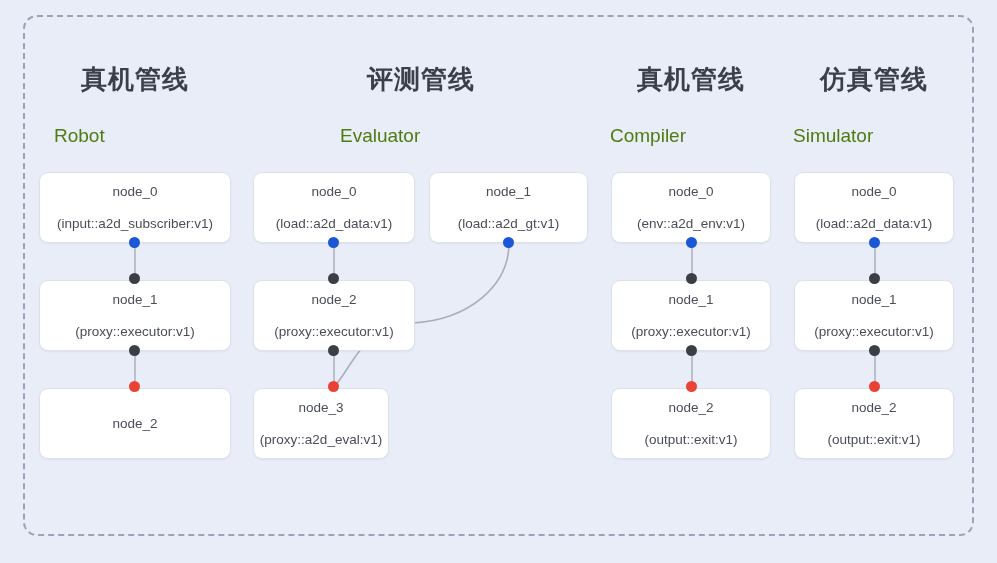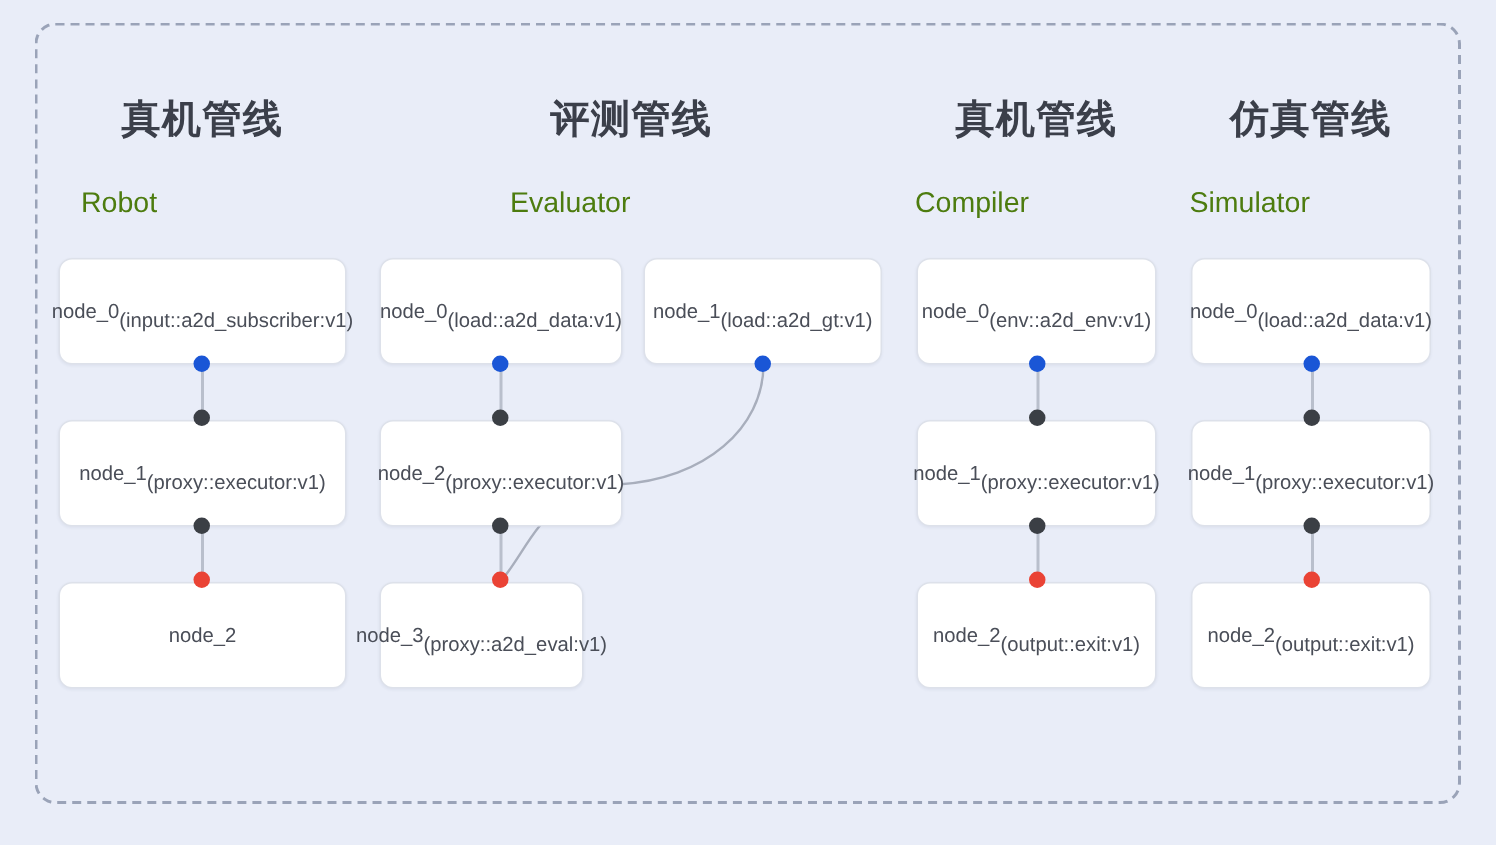--- a/index.html
+++ b/index.html
@@ -63,21 +63,21 @@
   }
 
   .node-box {
     position: absolute;
     box-sizing: border-box;
     background: #ffffff;
     border: 1px solid #dde1ea;
     border-radius: 9px;
     box-shadow: 0 1px 2px rgba(40,50,80,0.06);
     display: flex;
-    flex-direction: row;
+    flex-direction: column;
     align-items: center;
     justify-content: center;
     z-index: 3;
   }
   .node-name {
     font-size: 13.5px;
     color: #4a4e58;
     line-height: 20px;
     white-space: nowrap;
   }

